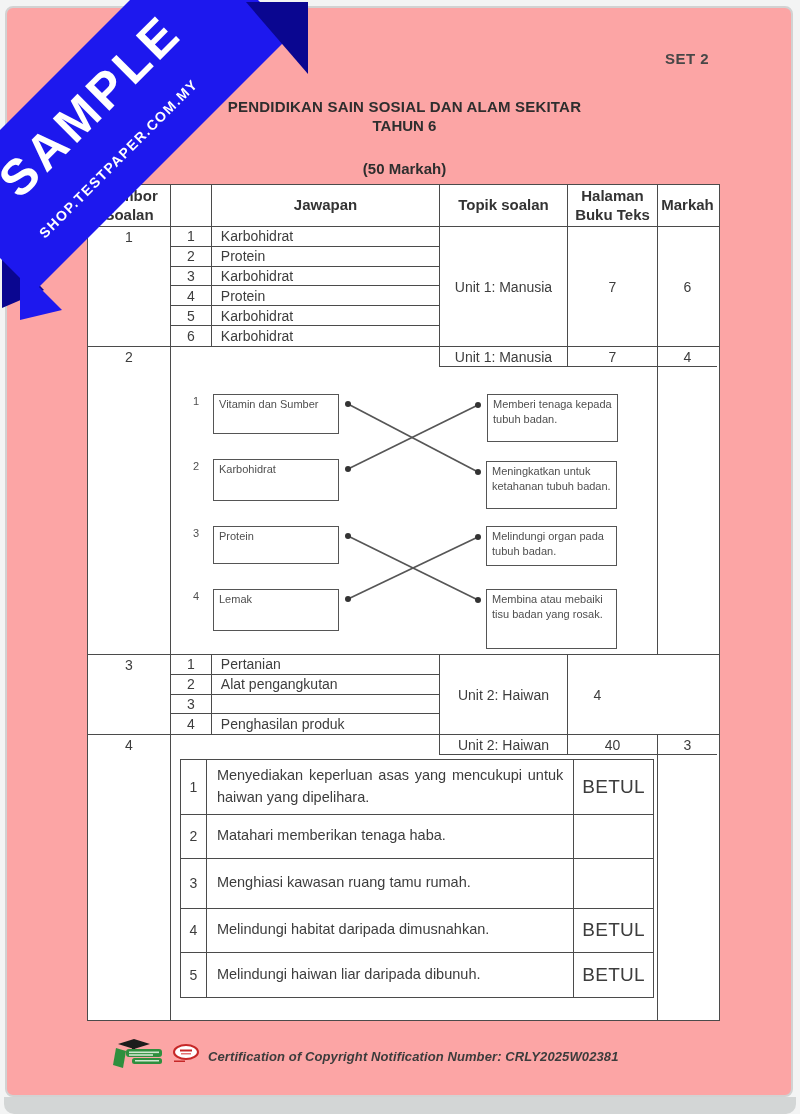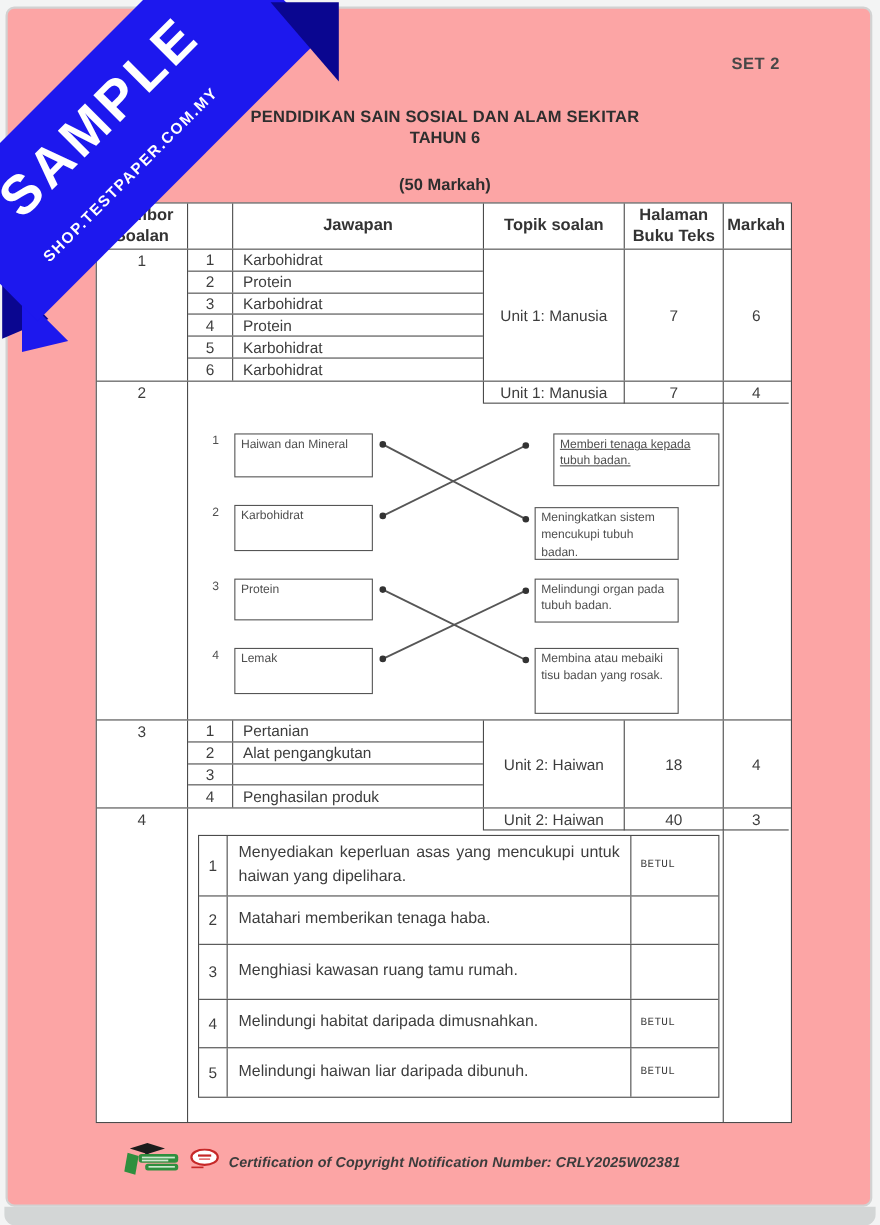--- a/index.html
+++ b/index.html
@@ -60,21 +60,21 @@
 
   
   .inner { margin:4px 0 0 9px; width:474px; border:1.6px solid #4b4b4b; }
   .irow { display:flex; }
   .irow.line { border-bottom:1.5px solid #4b4b4b; }
   .ih1{min-height:52px}.ih2{min-height:44px}.ih3{min-height:50px}.ih4{min-height:44px}.ih5{min-height:44px}
   .in-no { width:26px; display:flex; align-items:center; justify-content:center; border-right:1.5px solid #4b4b4b; font-size:14px; }
   .in-txt { width:369px; display:flex; align-items:center; border-right:1.5px solid #4b4b4b; padding:5px 10px; font-size:14.5px; line-height:1.5; }
   .in-txt.justify span { text-align:justify; width:100%; }
   .in-txt span { display:block; width:100%; }
-  .in-ans { width:79px; display:flex; align-items:center; padding:5px 8px; font-size:10px; letter-spacing:0.3px;font-family:Liberation Mono, monospace; }
+  .in-ans { width:79px; display:flex; align-items:center; padding:5px 8px; font-size:19px; letter-spacing:0.3px; }
 
   
   .footer { position:absolute; left:103px; top:1030px; display:flex; align-items:flex-end; }
   .cert { font-size:13px; font-style:italic; font-weight:600; color:#3c3c3c; margin-left:8px; margin-bottom:6px; letter-spacing:0.1px; }
 
   
   .ribbon { position:absolute; left:0; top:0; width:340px; height:340px; filter: blur(0.3px); }
   .ribbon text { fill:#fff; font-family:"Liberation Sans", sans-serif; }
   .rb-main { font-size:50px; font-weight:bold; letter-spacing:4px; }
   .rb-sub { font-size:14px; font-weight:bold; letter-spacing:1.5px; }
@@ -156,29 +156,29 @@
               <circle cx="177" cy="37" r="3" fill="#333"></circle>
                   <circle cx="307" cy="105" r="3" fill="#333"></circle>
               <circle cx="177" cy="102" r="3" fill="#333"></circle>
                   <circle cx="307" cy="38" r="3" fill="#333"></circle>
               <circle cx="177" cy="169" r="3" fill="#333"></circle>
                   <circle cx="307" cy="233" r="3" fill="#333"></circle>
               <circle cx="177" cy="232" r="3" fill="#333"></circle>
                   <circle cx="307" cy="170" r="3" fill="#333"></circle>
             </svg>
             <div class="mnum" style="left:16px; top:28px;">1</div>
-            <div class="mbox" style="left:42px; top:27px; width:126px; height:40px;">Haiwan dan Mineral</div>
+            <div class="mbox" style="left:42px; top:27px; width:126px; height:40px;">Vitamin dan Sumber</div>
             <div class="mnum" style="left:16px; top:93px;">2</div>
             <div class="mbox" style="left:42px; top:92px; width:126px; height:42px;">Karbohidrat</div>
             <div class="mnum" style="left:16px; top:160px;">3</div>
             <div class="mbox" style="left:42px; top:159px; width:126px; height:38px;">Protein</div>
             <div class="mnum" style="left:16px; top:223px;">4</div>
             <div class="mbox" style="left:42px; top:222px; width:126px; height:42px;">Lemak</div>
-            <div class="mbox" style="left:332px; top:27px; width:151px; height:48px;text-decoration:underline;">Memberi tenaga kepada tubuh badan.</div>
-            <div class="mbox" style="left:315px; top:94px; width:131px; height:48px;">Meningkatkan sistem mencukupi tubuh badan.</div>
+            <div class="mbox" style="left:316px; top:27px; width:131px; height:48px;">Memberi tenaga kepada tubuh badan.</div>
+            <div class="mbox" style="left:315px; top:94px; width:131px; height:48px;">Meningkatkan untuk ketahanan tubuh badan.</div>
             <div class="mbox" style="left:315px; top:159px; width:131px; height:40px;">Melindungi organ pada tubuh badan.</div>
             <div class="mbox" style="left:315px; top:222px; width:131px; height:60px;">Membina atau mebaiki tisu badan yang rosak.</div>
           </div>
           <div class="cell w6"></div>
         </div>
       </div>
     </div>
 
     <div class="row r3">
       <div class="cell w1 br top-num">3</div>
@@ -193,21 +193,20 @@
             </div>
         <div class="subrow line">
               <div class="sno">3</div>
             </div>
         <div class="subrow">
               <div class="sno">4</div>
               <div class="stx">Penghasilan produk</div>
             </div>
       </div>
       <div class="cell w4 br">Unit 2: Haiwan</div>
-      <div class="cell w5 br">18</div>
       <div class="cell w6">4</div>
     </div>
 
     <div class="grp h285">
       <div class="cell w1 br top-num">4</div>
       <div class="grpR">
         <div class="strip">
           <div class="mid-empty"></div>
           <div class="cell w4 br bb">Unit 2: Haiwan</div>
           <div class="cell w5 br bb">40</div>

